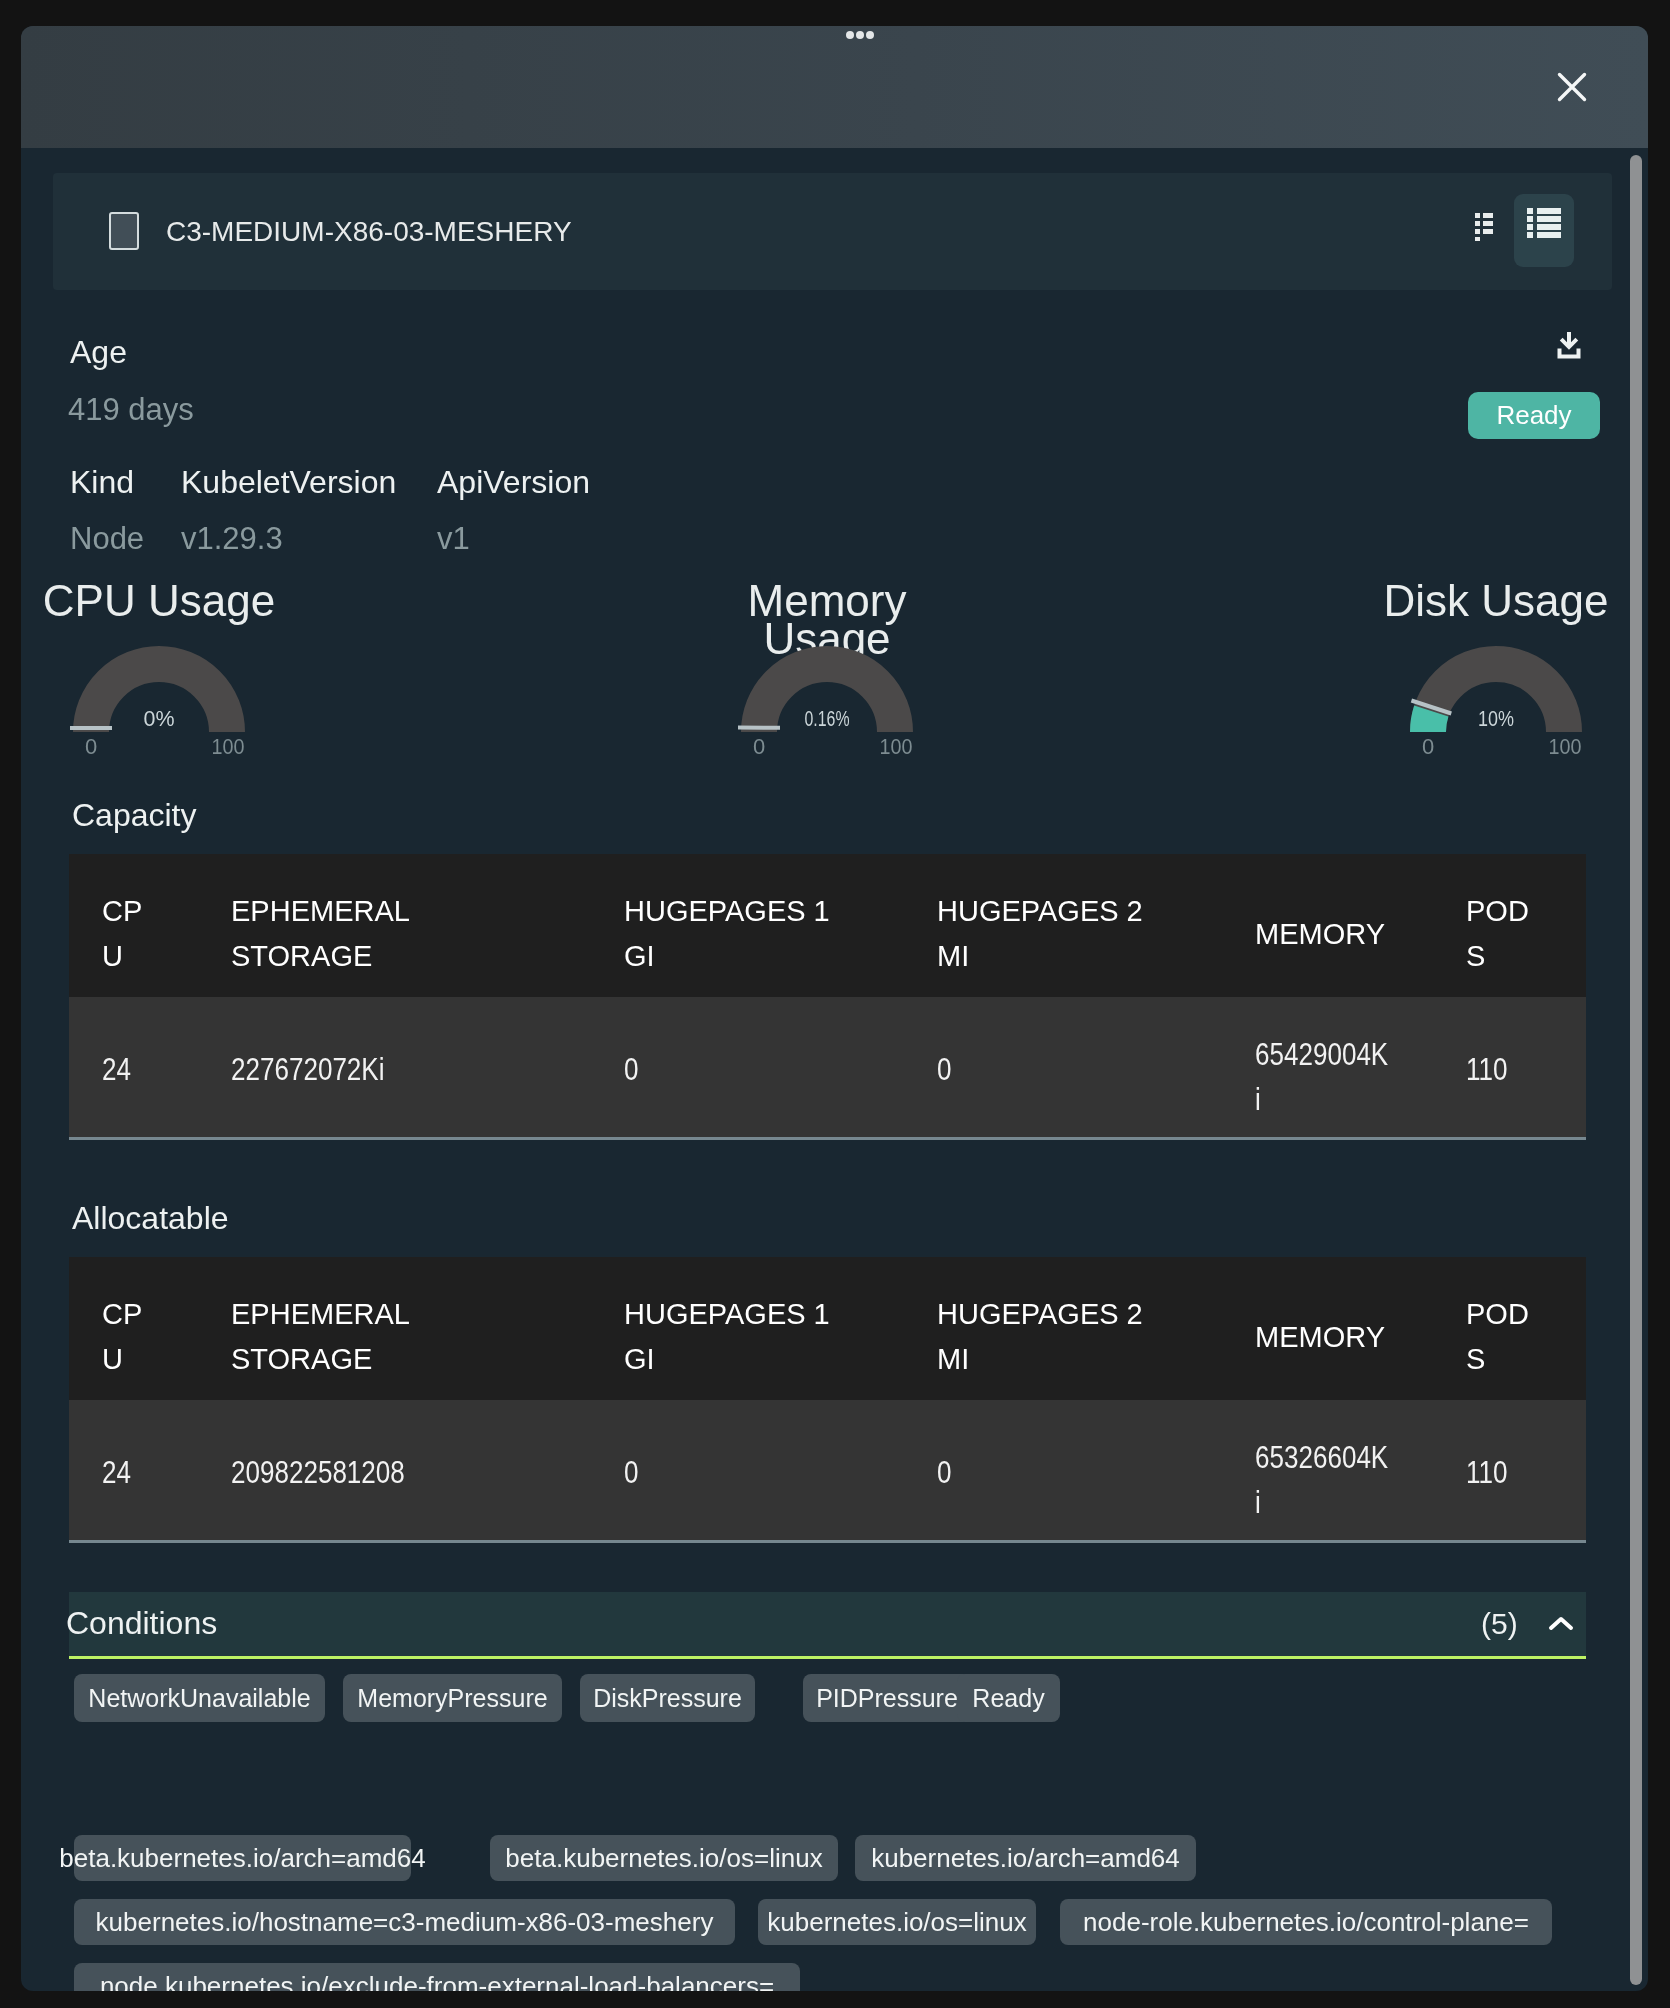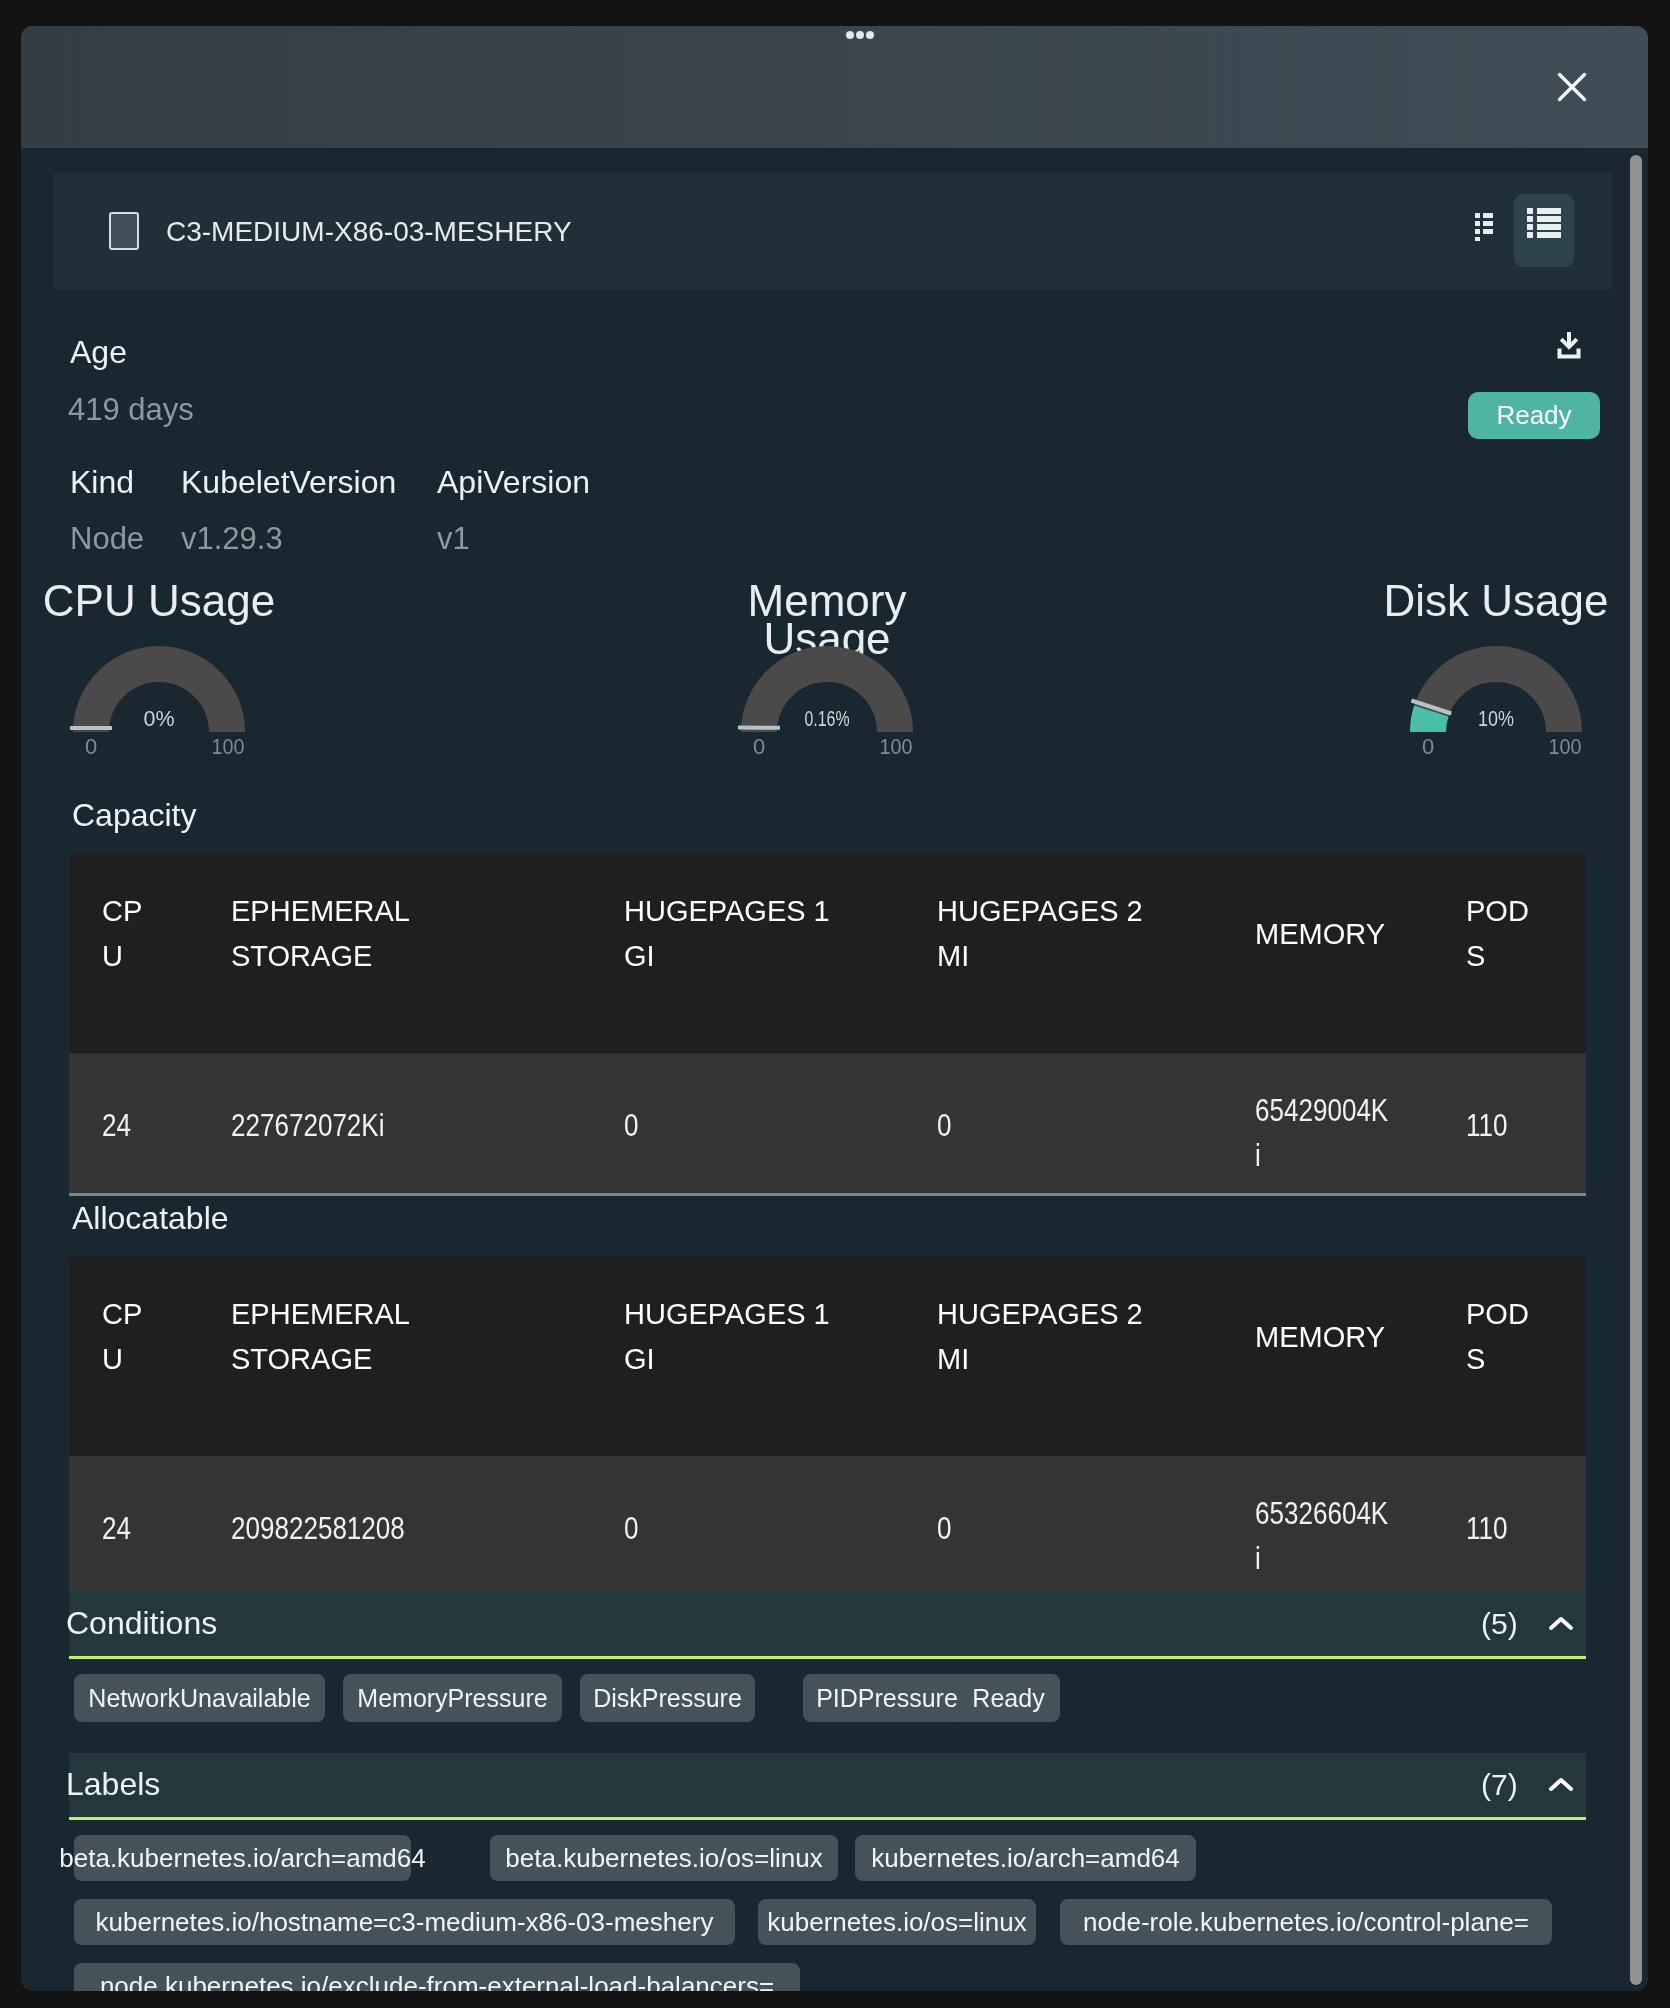--- a/index.html
+++ b/index.html
@@ -23,21 +23,21 @@
 
   .dl { position:absolute; left:1533px; top:304px; }
   .ready { position:absolute; left:1447px; top:366px; width:132px; height:47px; background:#4eb5a4; border-radius:10px; color:#fff; font-size:26px; display:flex; align-items:center; justify-content:center; }
 
   .gauge { position:absolute; width:240px; text-align:center; }
   .gtitle { font-size:44px; color:#e9eded; line-height:38px; }
 
   .num { display:inline-block; transform:scaleX(0.84); transform-origin:0 50%; }
 
   .tbl { position:absolute; left:48px; width:1517px; }
-  .thead { position:relative; height:199px; background:#1f1f1f; }
+  .thead { position:relative; height:143px; background:#1f1f1f; }
   .trow { position:relative; height:143px; background:#343434; border-bottom:3px solid #76878f; }
   .hc { position:absolute; color:#fff; font-size:29px; line-height:45px; }
   .rc { position:absolute; color:#f2f2f2; font-size:31px; line-height:45px; }
 
   .sechead { position:absolute; left:48px; width:1517px; height:67px; background:#22383d; border-bottom:3px solid #bef264; }
   .sechead .name { position:absolute; left:-3px; top:12px; font-size:32px; color:#eef2f2; line-height:38px; }
   .sechead .count { position:absolute; left:1412px; top:13px; font-size:30px; color:#eef2f2; line-height:38px; }
   .sechead svg { position:absolute; left:1479px; top:22px; }
 
   .chip { position:absolute; height:48px; background:#46525a; border-radius:8px; color:#f1f4f4; font-size:25px; display:flex; align-items:center; justify-content:center; white-space:nowrap; }
@@ -185,27 +185,20 @@
     <svg width="26" height="18" viewBox="0 0 26 18">
           <path d="M3 14 L13 5 L23 14" stroke="#fff" stroke-width="4" fill="none" stroke-linecap="round" stroke-linejoin="round"></path>
         </svg>
   </div>
   <div class="chip" style="left:53px; top:1648px; width:251px;">NetworkUnavailable</div>
   <div class="chip" style="left:322px; top:1648px; width:219px;">MemoryPressure</div>
   <div class="chip" style="left:559px; top:1648px; width:175px;">DiskPressure</div>
   <div class="chip" style="left:782px; top:1648px; width:168px;">PIDPressure</div>
   <div class="chip" style="left:936px; top:1648px; width:103px;">Ready</div>
 
-  <div class="sechead" style="top:1727px;">
-    <span class="name">Labels</span>
-    <span class="count">(7)</span>
-    <svg width="26" height="18" viewBox="0 0 26 18">
-          <path d="M3 14 L13 5 L23 14" stroke="#fff" stroke-width="4" fill="none" stroke-linecap="round" stroke-linejoin="round"></path>
-        </svg>
-  </div>
   <div class="chip2" style="left:53px; top:1809px; width:337px;">beta.kubernetes.io/arch=amd64</div>
   <div class="chip2" style="left:469px; top:1809px; width:348px;">beta.kubernetes.io/os=linux</div>
   <div class="chip2" style="left:834px; top:1809px; width:341px;">kubernetes.io/arch=amd64</div>
   <div class="chip2" style="left:53px; top:1873px; width:661px;">kubernetes.io/hostname=c3-medium-x86-03-meshery</div>
   <div class="chip2" style="left:737px; top:1873px; width:278px;">kubernetes.io/os=linux</div>
   <div class="chip2" style="left:53px; top:1937px; width:726px;">node.kubernetes.io/exclude-from-external-load-balancers=</div>
   <div class="chip2" style="left:1039px; top:1873px; width:492px;">node-role.kubernetes.io/control-plane=</div>
 
   <div class="sbar"></div>
 </div>

